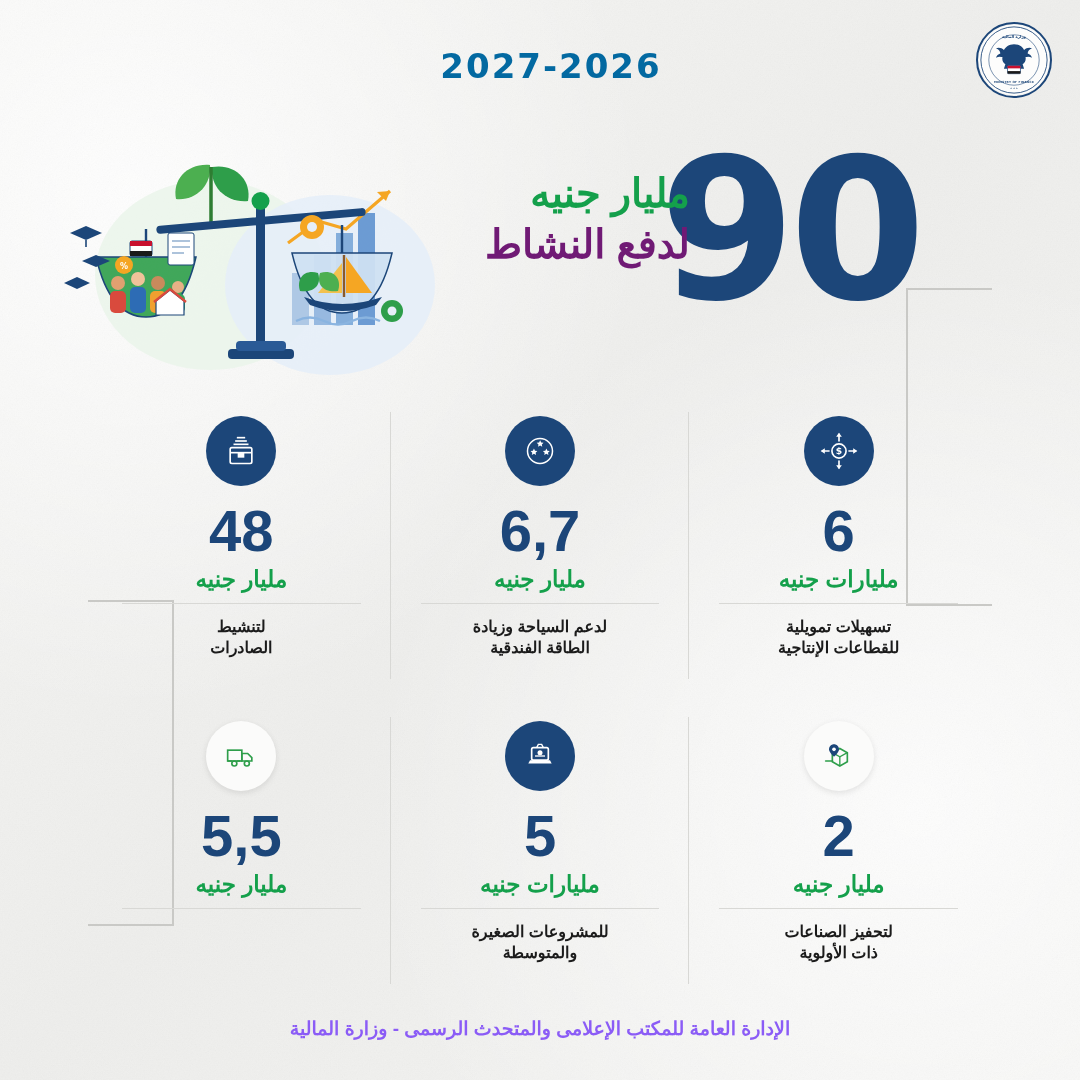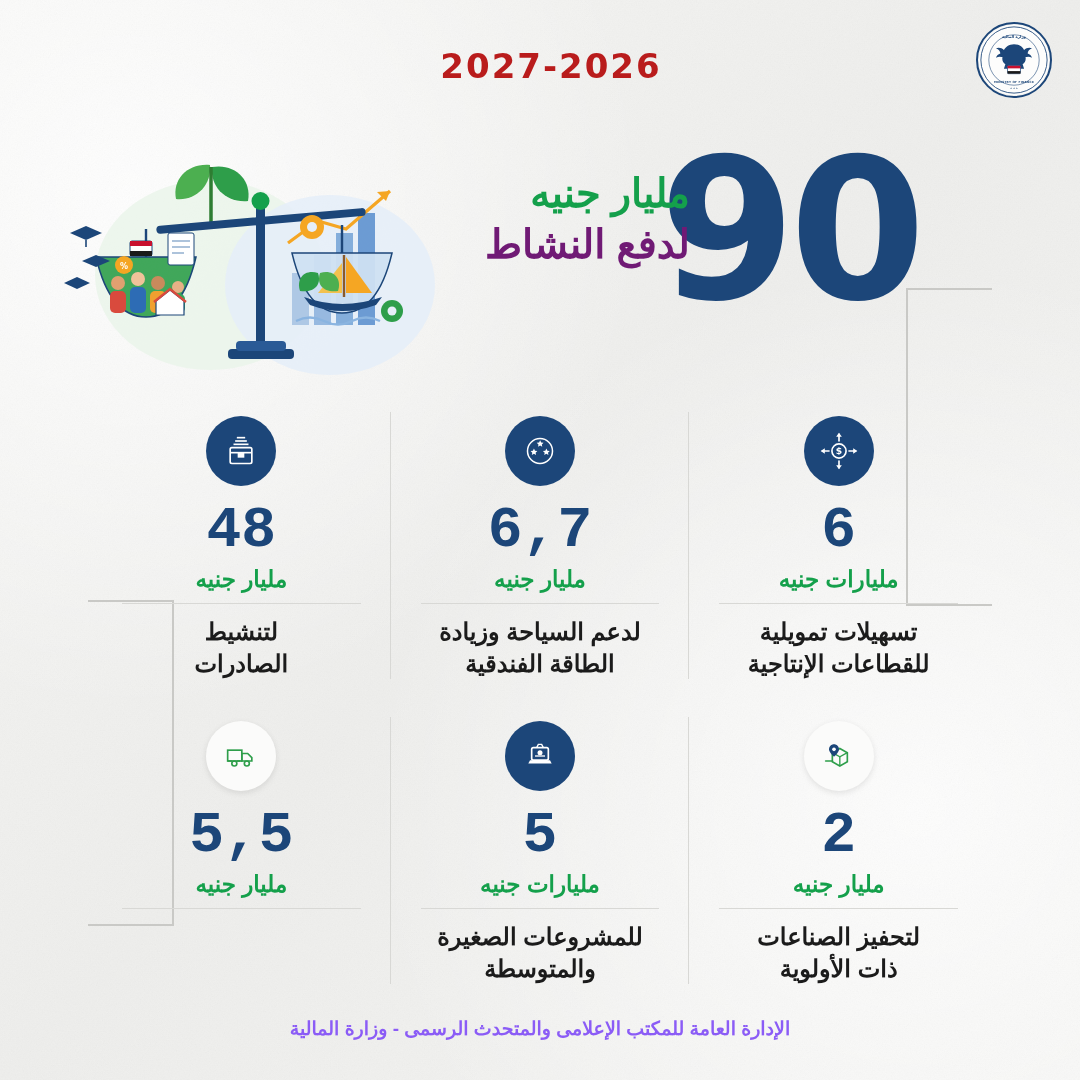--- a/index.html
+++ b/index.html
@@ -36,21 +36,21 @@
   .year-title {
     position: absolute;
     top: 46px;
     left: 0;
     right: 0;
     text-align: center;
     font-family: "DejaVu Sans", sans-serif;
     font-weight: bold;
     font-size: 34px;
     letter-spacing: 2px;
-    color: #b91c1c;
+    color: #0369a1;
     direction: ltr;
     padding-left: 22px;
   }
 
   .logo {
     position: absolute;
     top: 22px;
     right: 28px;
     width: 76px;
     height: 76px;
@@ -162,21 +162,21 @@
     justify-content: center;
     margin-bottom: 16px;
   }
   .icon-circle.navy { background: #1c4679; }
   .icon-circle.white {
     background: #fbfbfa;
     box-shadow: 0 2px 6px rgba(0,0,0,0.10);
   }
 
   .value {
-    font-family: Liberation Mono, monospace;
+    font-family: Liberation Sans, sans-serif;
     font-weight: bold;
     font-size: 58px;
     line-height: 1;
     color: #1c4679;
     direction: ltr;
     margin-bottom: 6px;
   }
 
   .unit {
     font-size: 23px;
@@ -186,21 +186,21 @@
   }
 
   .sep {
     width: 80%;
     height: 1px;
     background: #d8d8d5;
     margin-bottom: 12px;
   }
 
   .desc {
-    font-size: 24px;
+    font-size: 16px;
     font-weight: bold;
     color: #1b1b1b;
     text-align: center;
     line-height: 1.32;
     white-space: pre-line;
   }
 
   
   .footer {
     position: absolute;

